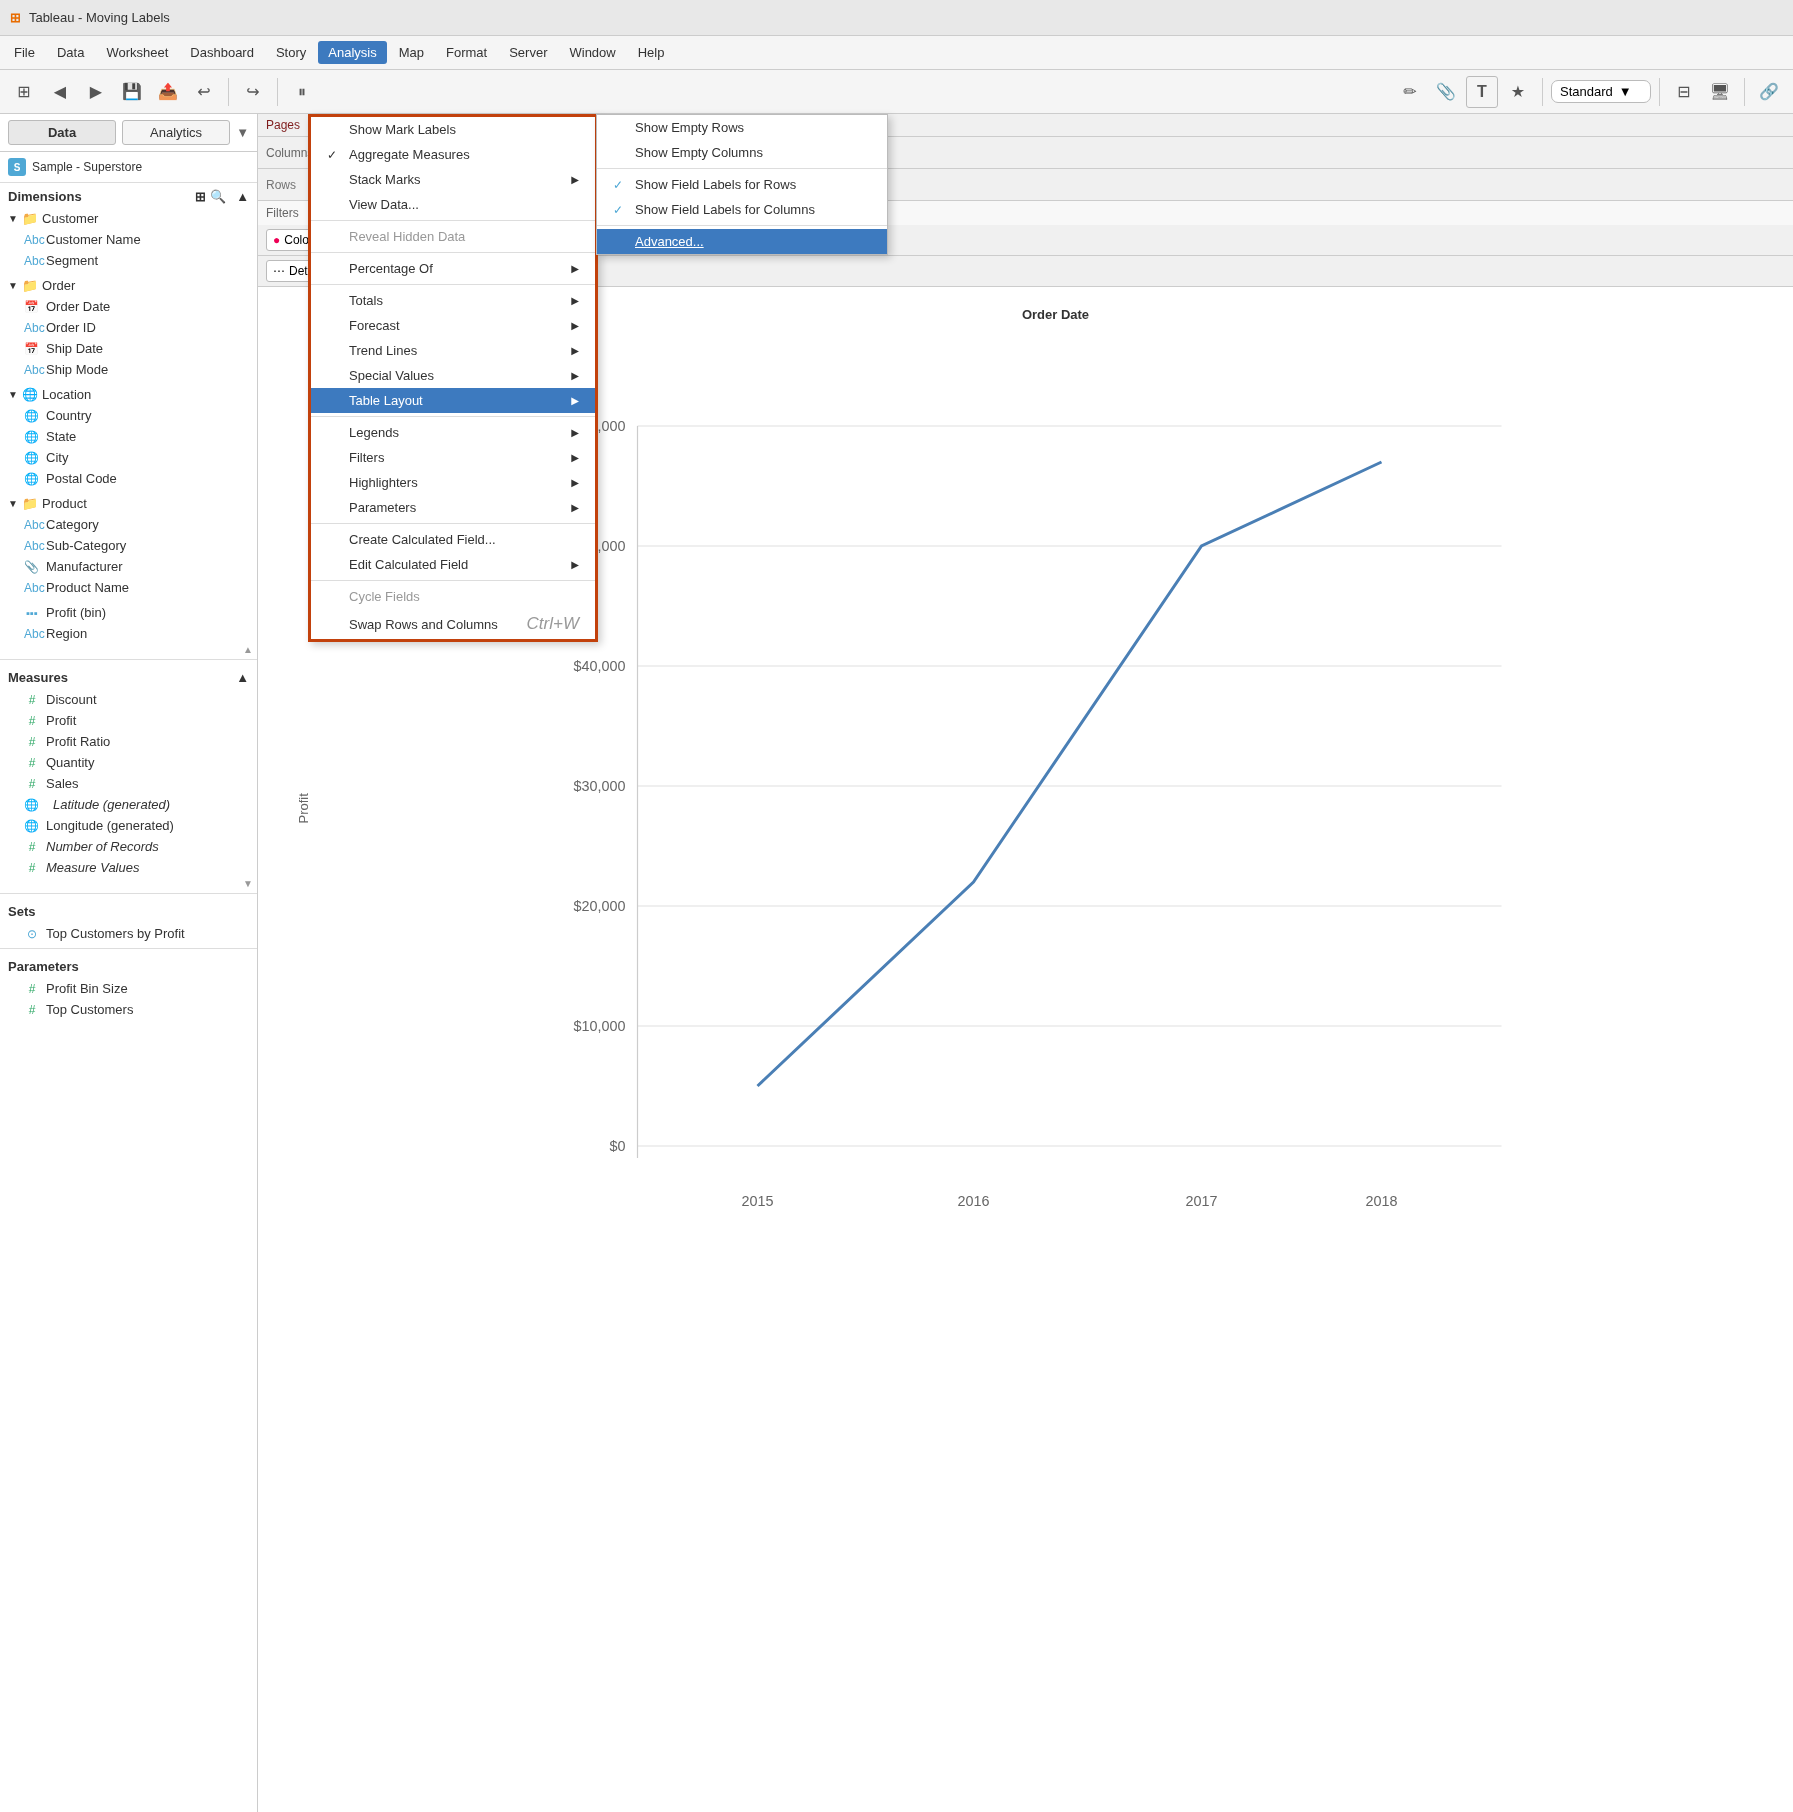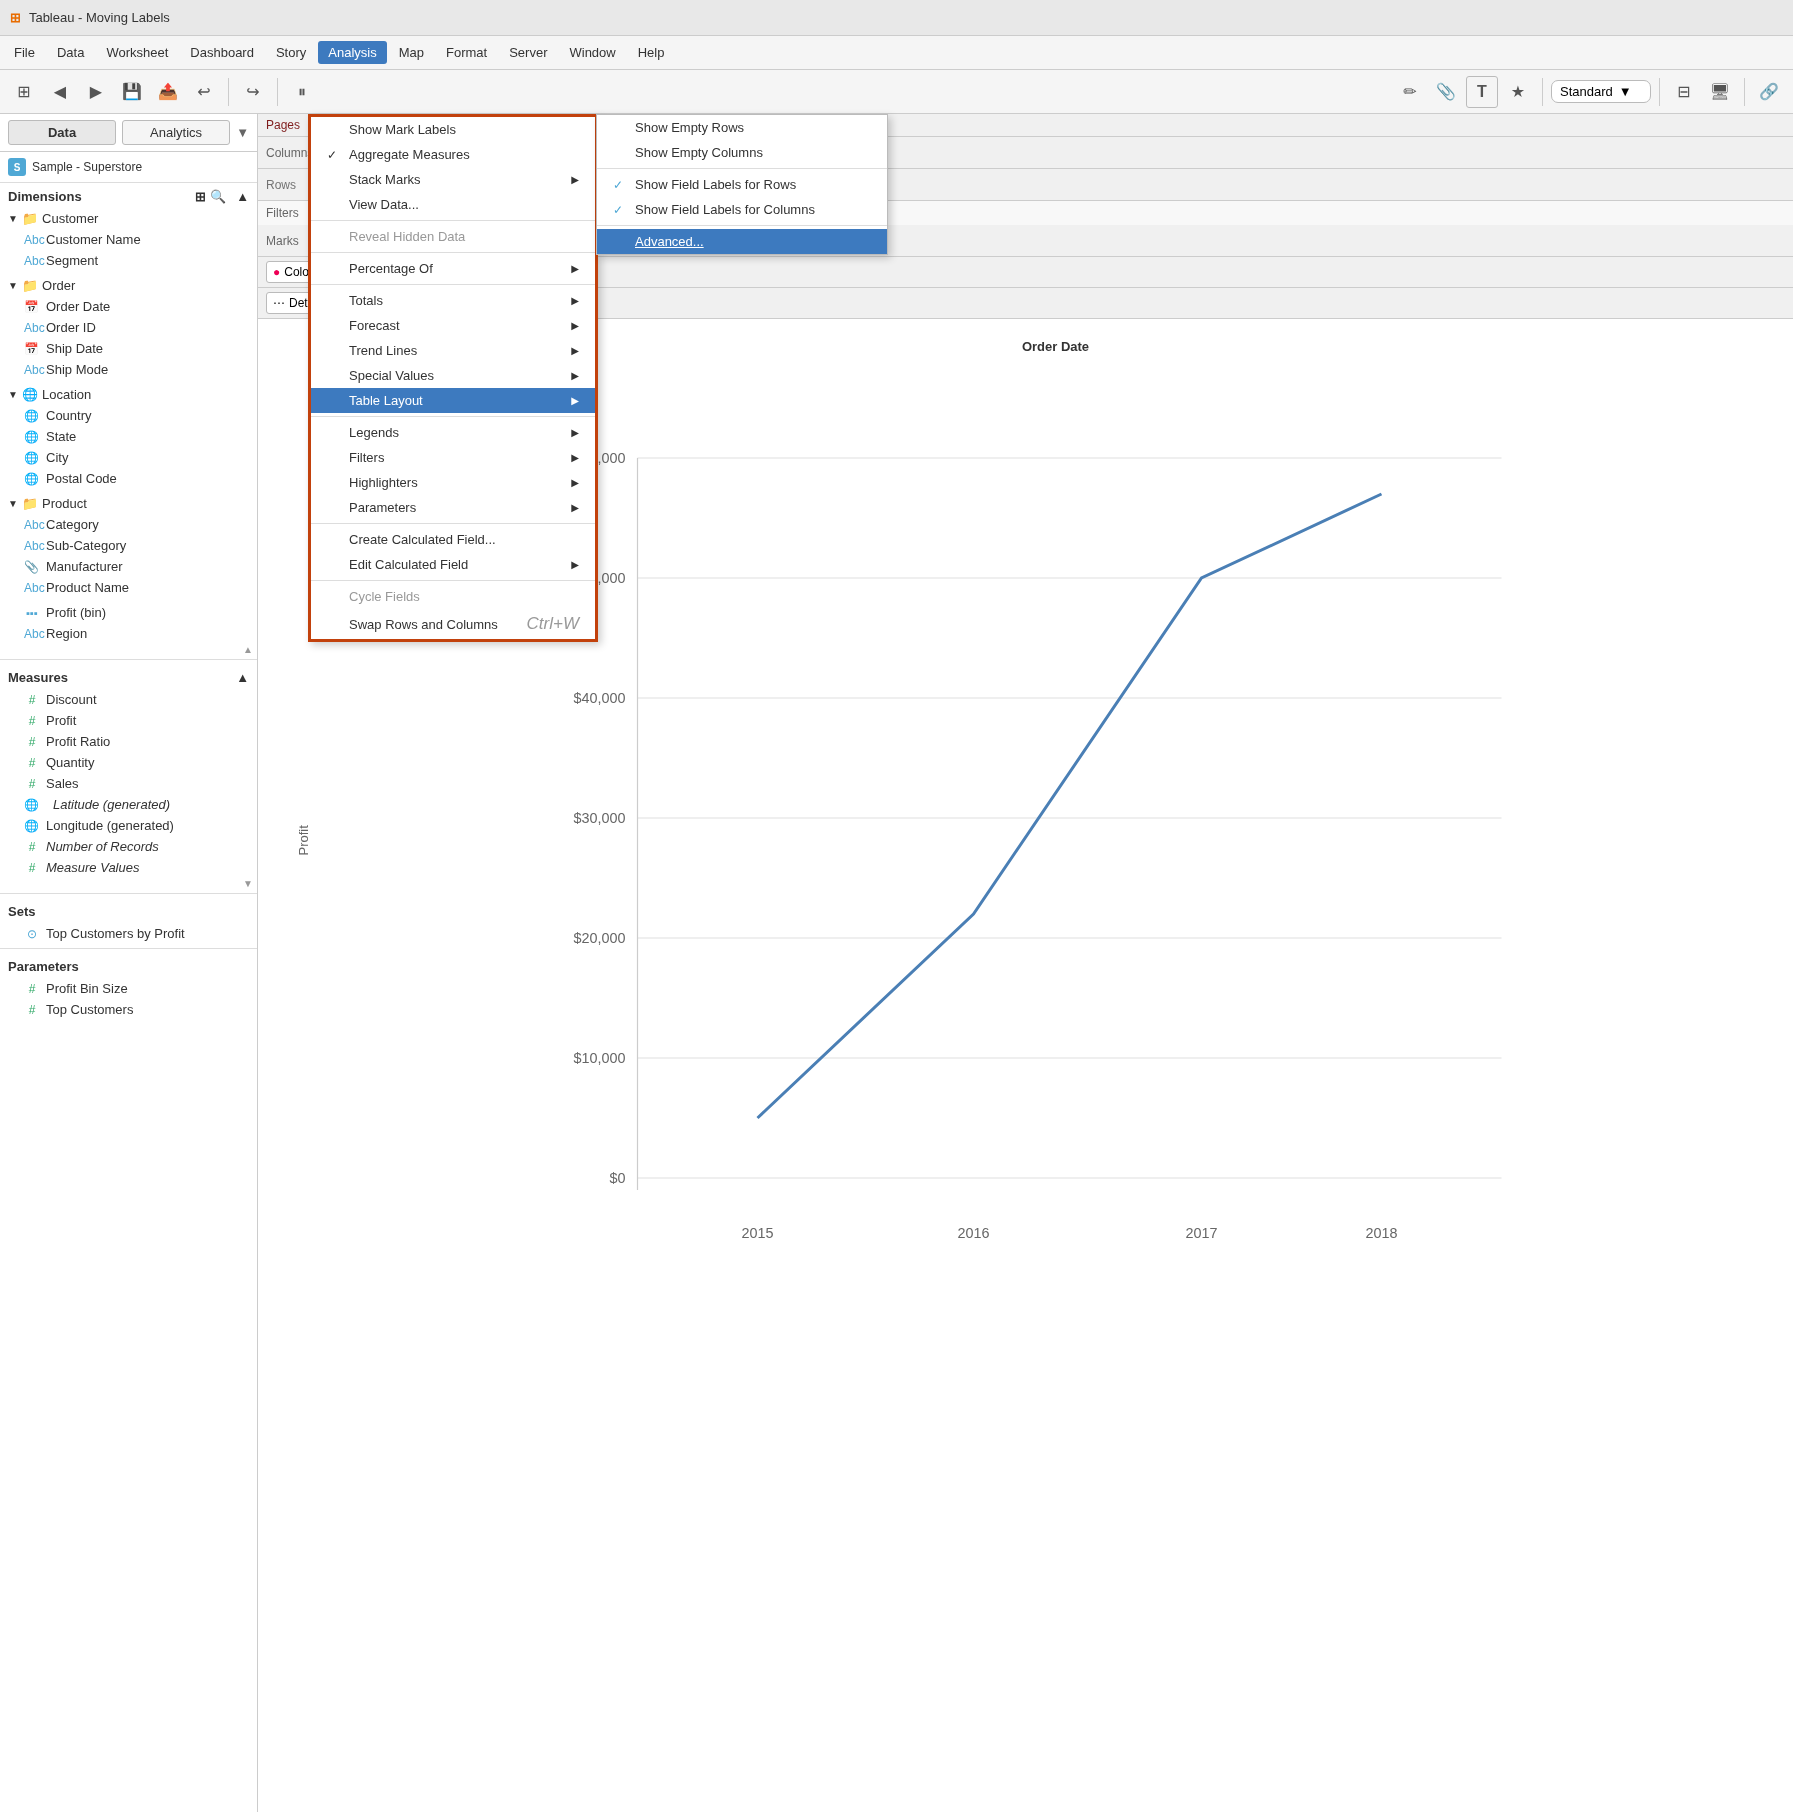--- a/index.html
+++ b/index.html
@@ -574,28 +574,20 @@
       <span style="font-size:12px; color:#737373; min-width:50px;">Rows</span>
       <div class="shelf-pill pill-green">
         <span>SUM(Profit)</span>
       </div>
     </div>
 
     <div class="filter-row">
       <span>Filters</span>
     </div>
 
-    <div style="background:#f0f0f0; border-bottom:1px solid #ccc; padding:4px 8px; display:flex; gap:8px; align-items:center;">
-      <span style="font-size:12px; color:#666; min-width:50px;">Marks</span>
-      <div class="marks-dropdown">
-        <span>〜</span>
-        <span>Automatic</span>
-        <span>▼</span>
-      </div>
-    </div>
 
     <div style="background:#f0f0f0; border-bottom:1px solid #ccc; padding:4px 8px; display:flex; gap:4px; align-items:center;">
       <div class="marks-btn">
         <span style="color:#e05;">●</span>
         <span>Color</span>
       </div>
       <div class="marks-btn">
         <span>◉</span>
         <span>Size</span>
       </div>

